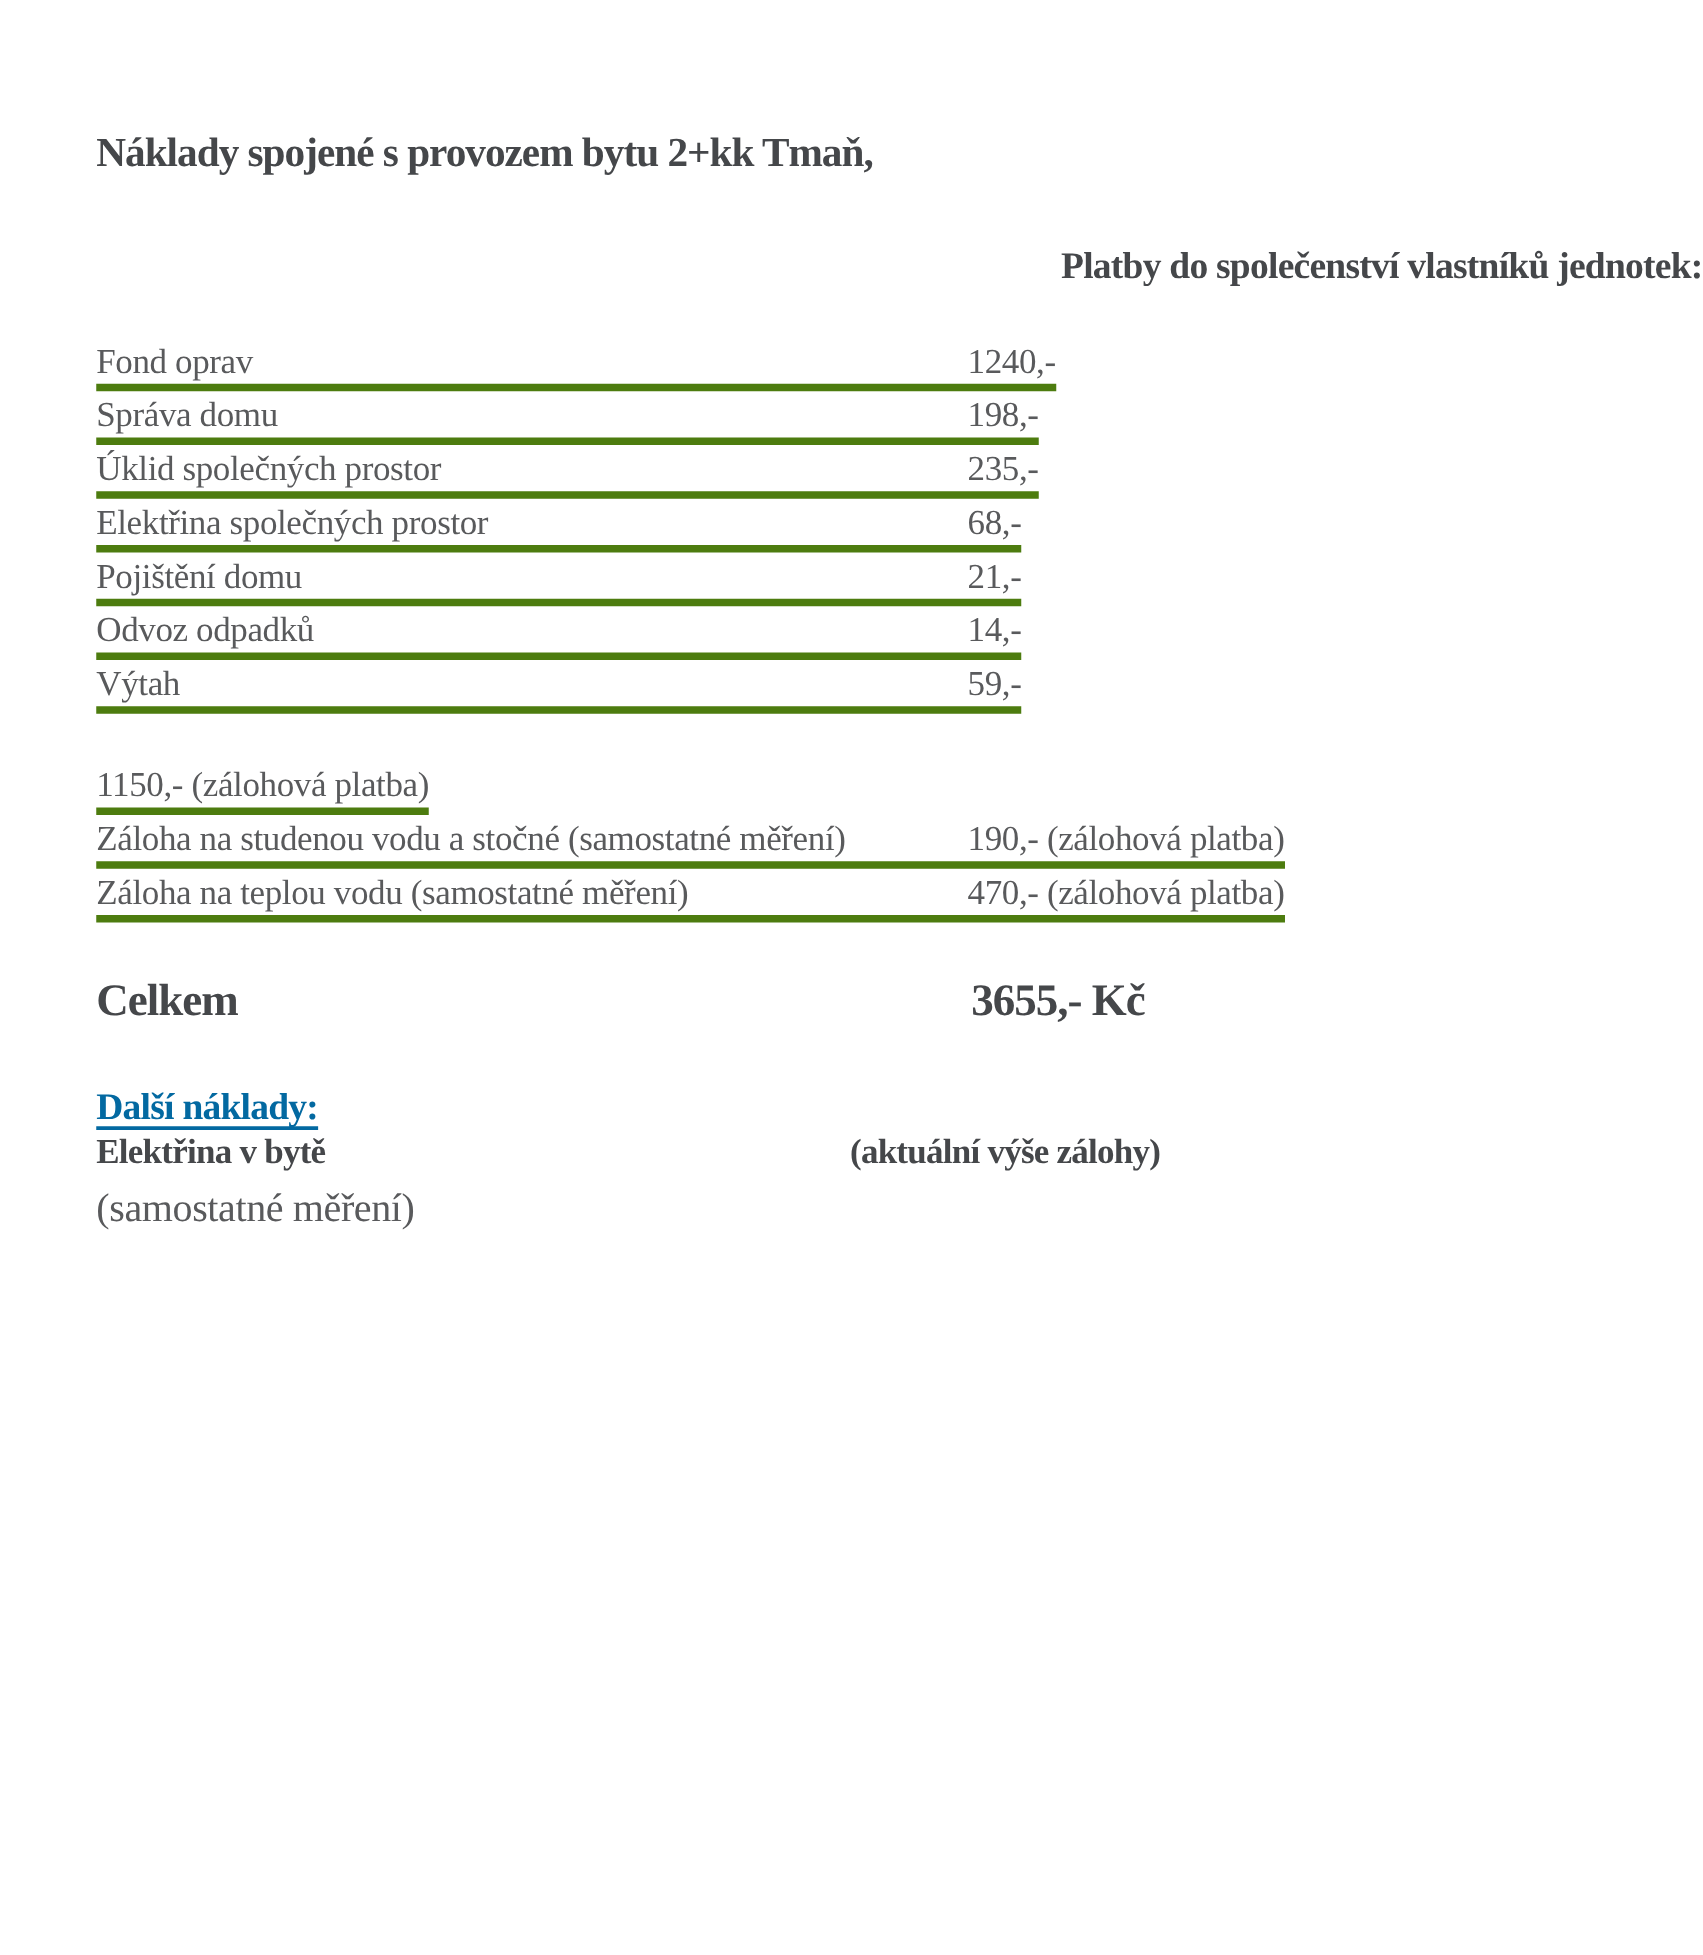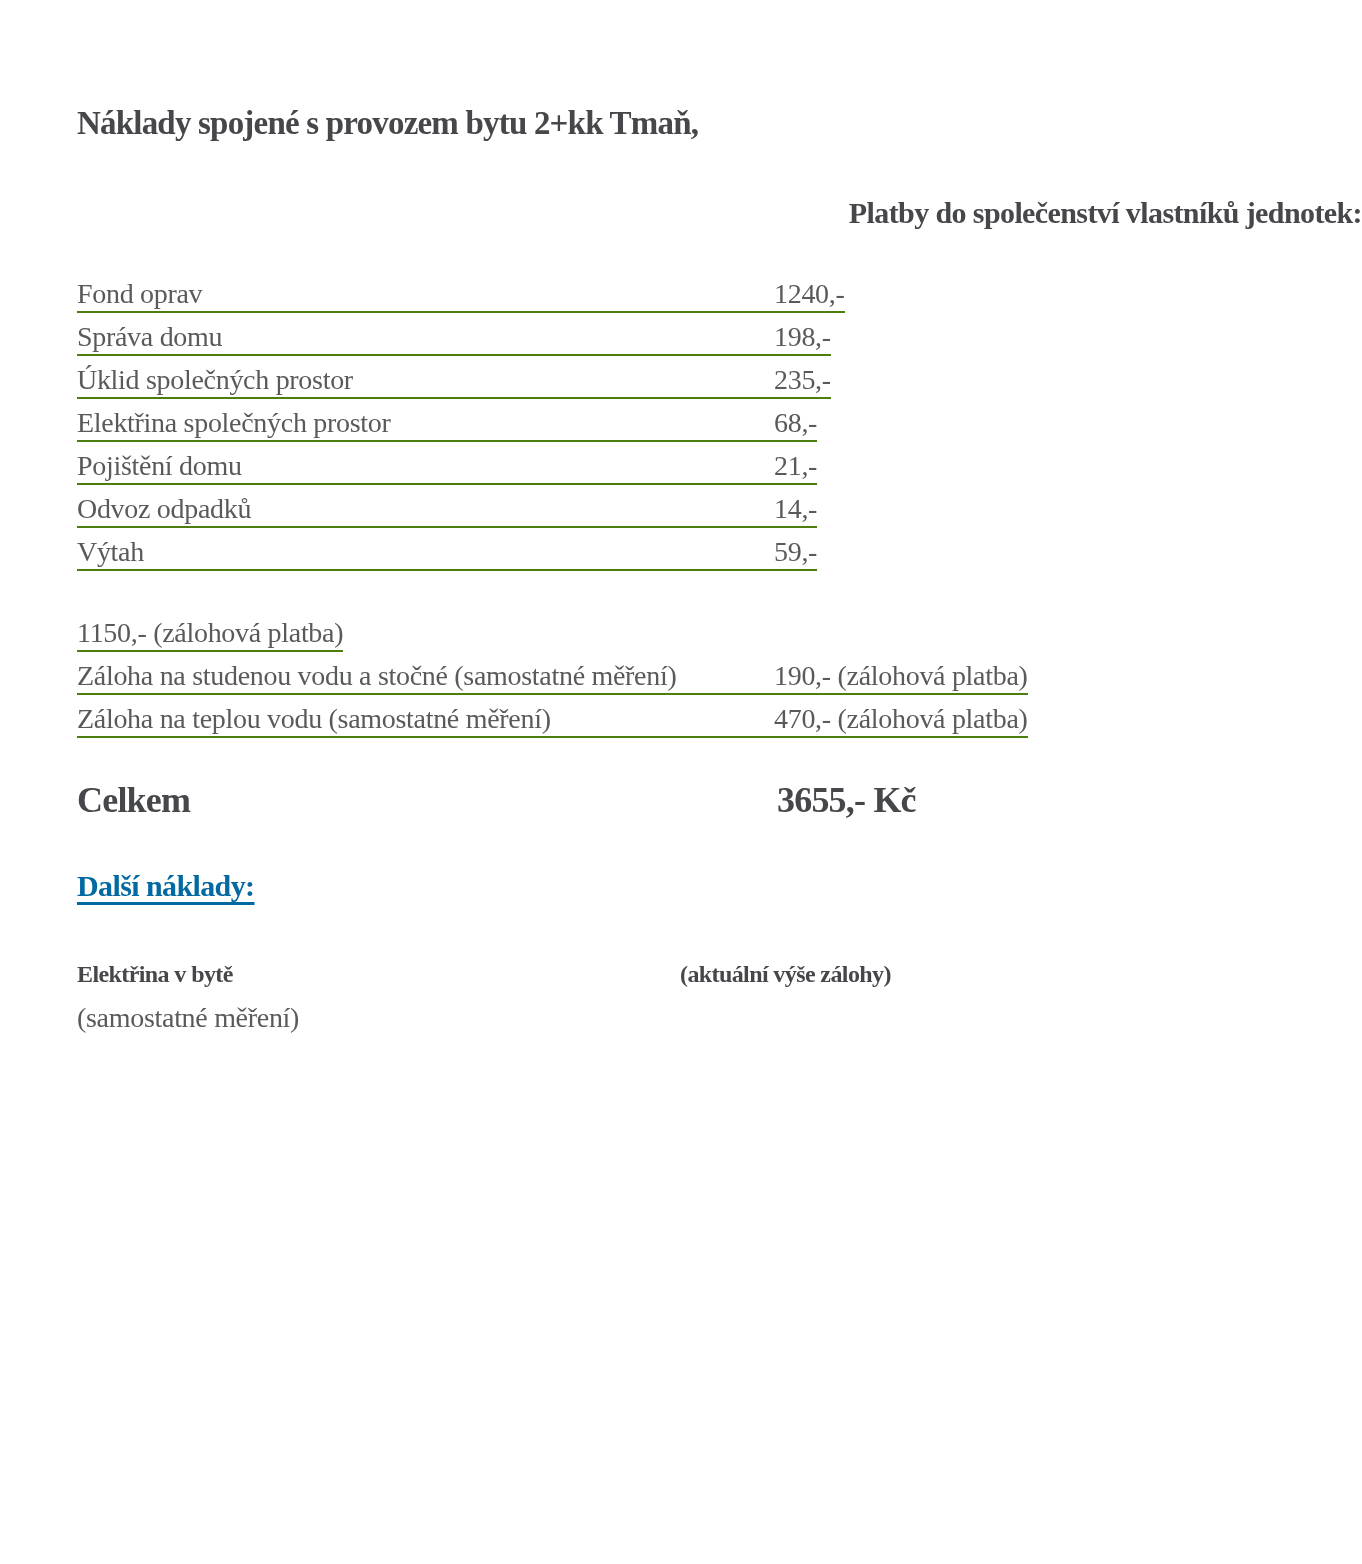--- a/index.html
+++ b/index.html
@@ -37,21 +37,21 @@
     line-height: 34px;
     text-align: right;
   }
   .fee-table { margin-top: 40px; }
   .fee-table.advances { margin-top: 38px; }
   .fee-row {
     display: flex;
     align-items: flex-end;
     width: fit-content;
     height: 43px;
-    border-bottom: 2px solid #4d7c0f;
+    border-bottom: 6px solid #4d7c0f;
     font-size: 28px;
     line-height: 34px;
     color: #595a5c;
     white-space: nowrap;
   }
   .fee-label { min-width: 697px; padding-right: 6px; }
   .fee-value { }
   .total-row {
     margin-top: 42px;
     display: flex;
@@ -72,35 +72,34 @@
     color: #0369a1;
     letter-spacing: -0.6px;
     line-height: 36px;
   }
   .other-heading .underlined {
     text-decoration: underline;
     text-decoration-thickness: 2.5px;
     text-underline-offset: 6px;
   }
   .electricity-row {
-    margin-top: 52px;
     display: flex;
     align-items: flex-end;
     width: fit-content;
-    font-size: 24px;
+    font-size: 28px;
     font-weight: bold;
     color: #45474a;
     letter-spacing: -0.6px;
     line-height: 36px;
     white-space: nowrap;
   }
   .electricity-label { min-width: 603px; }
   .electricity-sub {
     margin-top: 9px;
-    font-size: 28px;
+    font-size: 32px;
     line-height: 34px;
     color: #595a5c;
   }
 </style>
 </head>
 <body>
 
 <div class="page">
 
   <h1 class="doc-title">Náklady spojené s provozem bytu 2+kk Tmaň,</h1>

